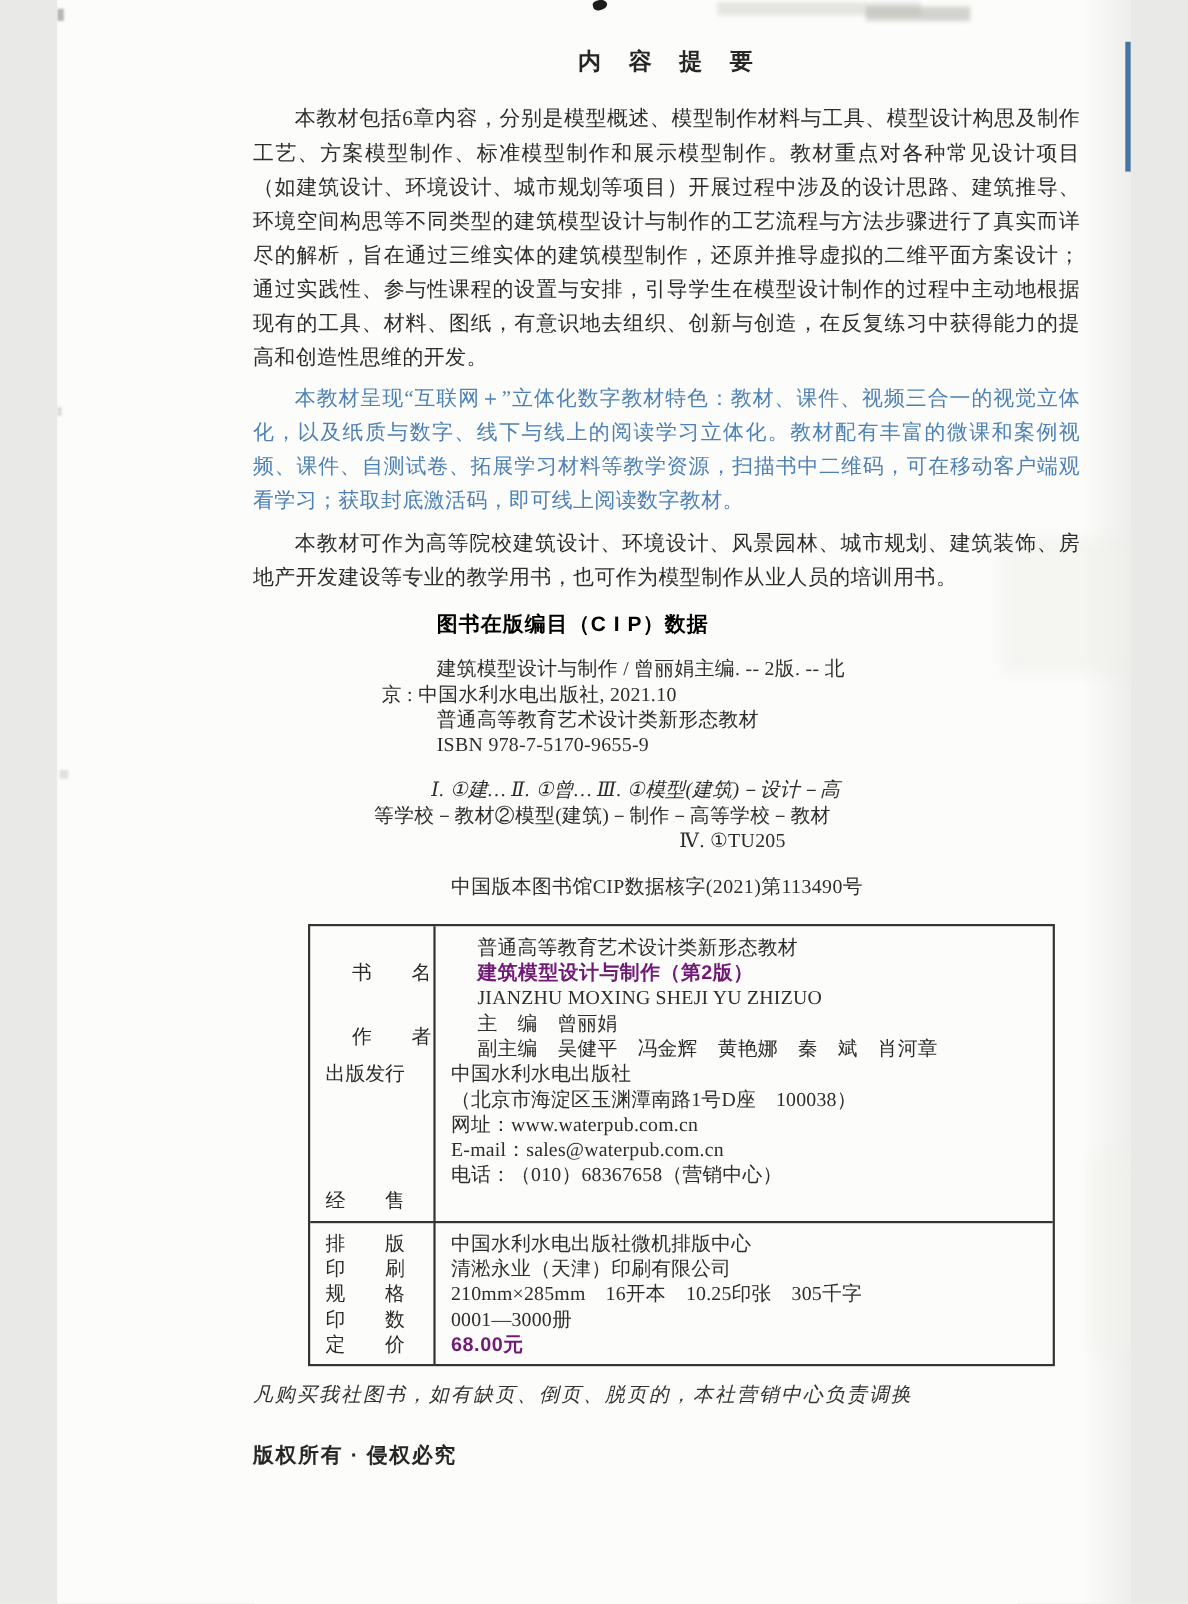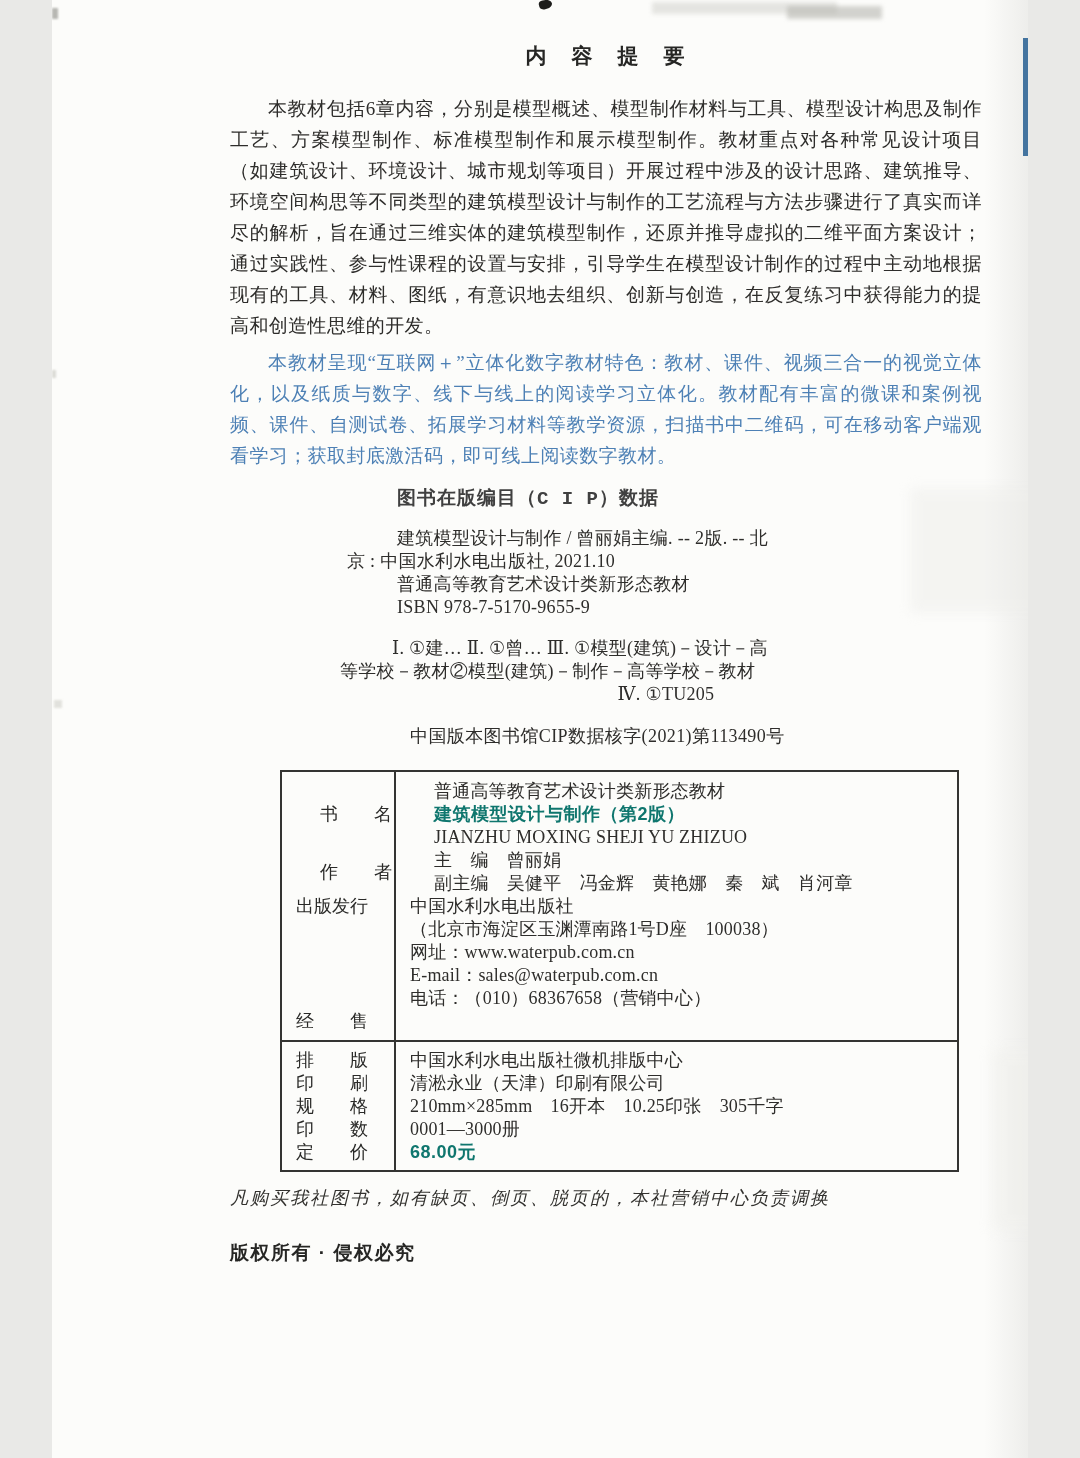--- a/index.html
+++ b/index.html
@@ -40,37 +40,37 @@
     text-align:justify;
     text-indent:2em;
     letter-spacing:0.4px;
   }
   .para-1{margin-top:23px;}
   .para-2{margin-top:6px;color:#4d80b5;}
   .para-3{margin-top:8px;}
   .cip-heading{
     margin-top:14px;
     margin-left:167px;
-    font-family:Liberation Mono, monospace;
+    font-family:Liberation Sans, sans-serif;
     font-weight:bold;
     font-size:19px;
-    color:#404040;
+    color:#000000;
     letter-spacing:1px;
   }
   .cip-block{
     margin-top:16px;
     margin-left:110px;
     font-size:18px;
     line-height:23px;
     letter-spacing:0.3px;
   }
   .cip-line-0,.cip-line-2,.cip-line-3{padding-left:57px;}
   .cip-line-1{padding-left:7px;}
   .cip-class{margin-top:18px;}
-  .cip-class-0{padding-left:52px;}
+  .cip-class-0{padding-left:52px;font-style:italic;}
   .cip-class-1{padding-left:0;}
   .cip-class-2{padding-left:10px;text-align:center;}
   .cip-registry{
     margin-top:18px;
     margin-left:180px;
     font-size:18px;
     letter-spacing:0.4px;
   }
   
   .colophon{
@@ -94,21 +94,21 @@
     padding:0 26px 0 14px;
     text-align:justify;text-align-last:justify;
     align-self:flex-start;
     color:#2a2a28;
   }
   .lab-center{align-self:center;margin-left:24px;}
   .val{flex:1;padding-left:16px;letter-spacing:0.2px;}
   .vline{white-space:nowrap;}
   .bold-sans{
     font-family:"Liberation Sans","DejaVu Sans",sans-serif;
-    font-weight:bold;color:#0f766e;letter-spacing:0.5px;
+    font-weight:bold;color:#701a75;letter-spacing:0.5px;
   }
   .notice-exchange{
     margin-top:14px;
     text-align:left;
     font-style:italic;
     font-size:18px;
     letter-spacing:2px;
     color:#33322f;
   }
   .notice-copyright{
@@ -150,20 +150,21 @@
   <div class="artifact a-left-3"></div>
   <div class="artifact a-bleed-1"></div>
   <div class="artifact a-bleed-2"></div>
 
   <div class="content">
 
     <div class="summary-title">内　容　提　要</div>
 
     <p class="para para-1">本教材包括6章内容，分别是模型概述、模型制作材料与工具、模型设计构思及制作工艺、方案模型制作、标准模型制作和展示模型制作。教材重点对各种常见设计项目（如建筑设计、环境设计、城市规划等项目）开展过程中涉及的设计思路、建筑推导、环境空间构思等不同类型的建筑模型设计与制作的工艺流程与方法步骤进行了真实而详尽的解析，旨在通过三维实体的建筑模型制作，还原并推导虚拟的二维平面方案设计；通过实践性、参与性课程的设置与安排，引导学生在模型设计制作的过程中主动地根据现有的工具、材料、图纸，有意识地去组织、创新与创造，在反复练习中获得能力的提高和创造性思维的开发。</p>
     <p class="para para-2">本教材呈现“互联网＋”立体化数字教材特色：教材、课件、视频三合一的视觉立体化，以及纸质与数字、线下与线上的阅读学习立体化。教材配有丰富的微课和案例视频、课件、自测试卷、拓展学习材料等教学资源，扫描书中二维码，可在移动客户端观看学习；获取封底激活码，即可线上阅读数字教材。</p>
+    <p class="para para-3">本教材可作为高等院校建筑设计、环境设计、风景园林、城市规划、建筑装饰、房地产开发建设等专业的教学用书，也可作为模型制作从业人员的培训用书。</p>
 
     <div class="cip-heading">图书在版编目（C I P）数据</div>
 
     <div class="cip-block">
       <div class="cip-line-0">建筑模型设计与制作 / 曾丽娟主编. -- 2版. -- 北</div>
       <div class="cip-line-1">京 : 中国水利水电出版社, 2021.10</div>
       <div class="cip-line-2">普通高等教育艺术设计类新形态教材</div>
       <div class="cip-line-3">ISBN 978-7-5170-9655-9</div>
       <div class="cip-class">
         <div class="cip-class-0">Ⅰ. ①建… Ⅱ. ①曾… Ⅲ. ①模型(建筑)－设计－高</div>

